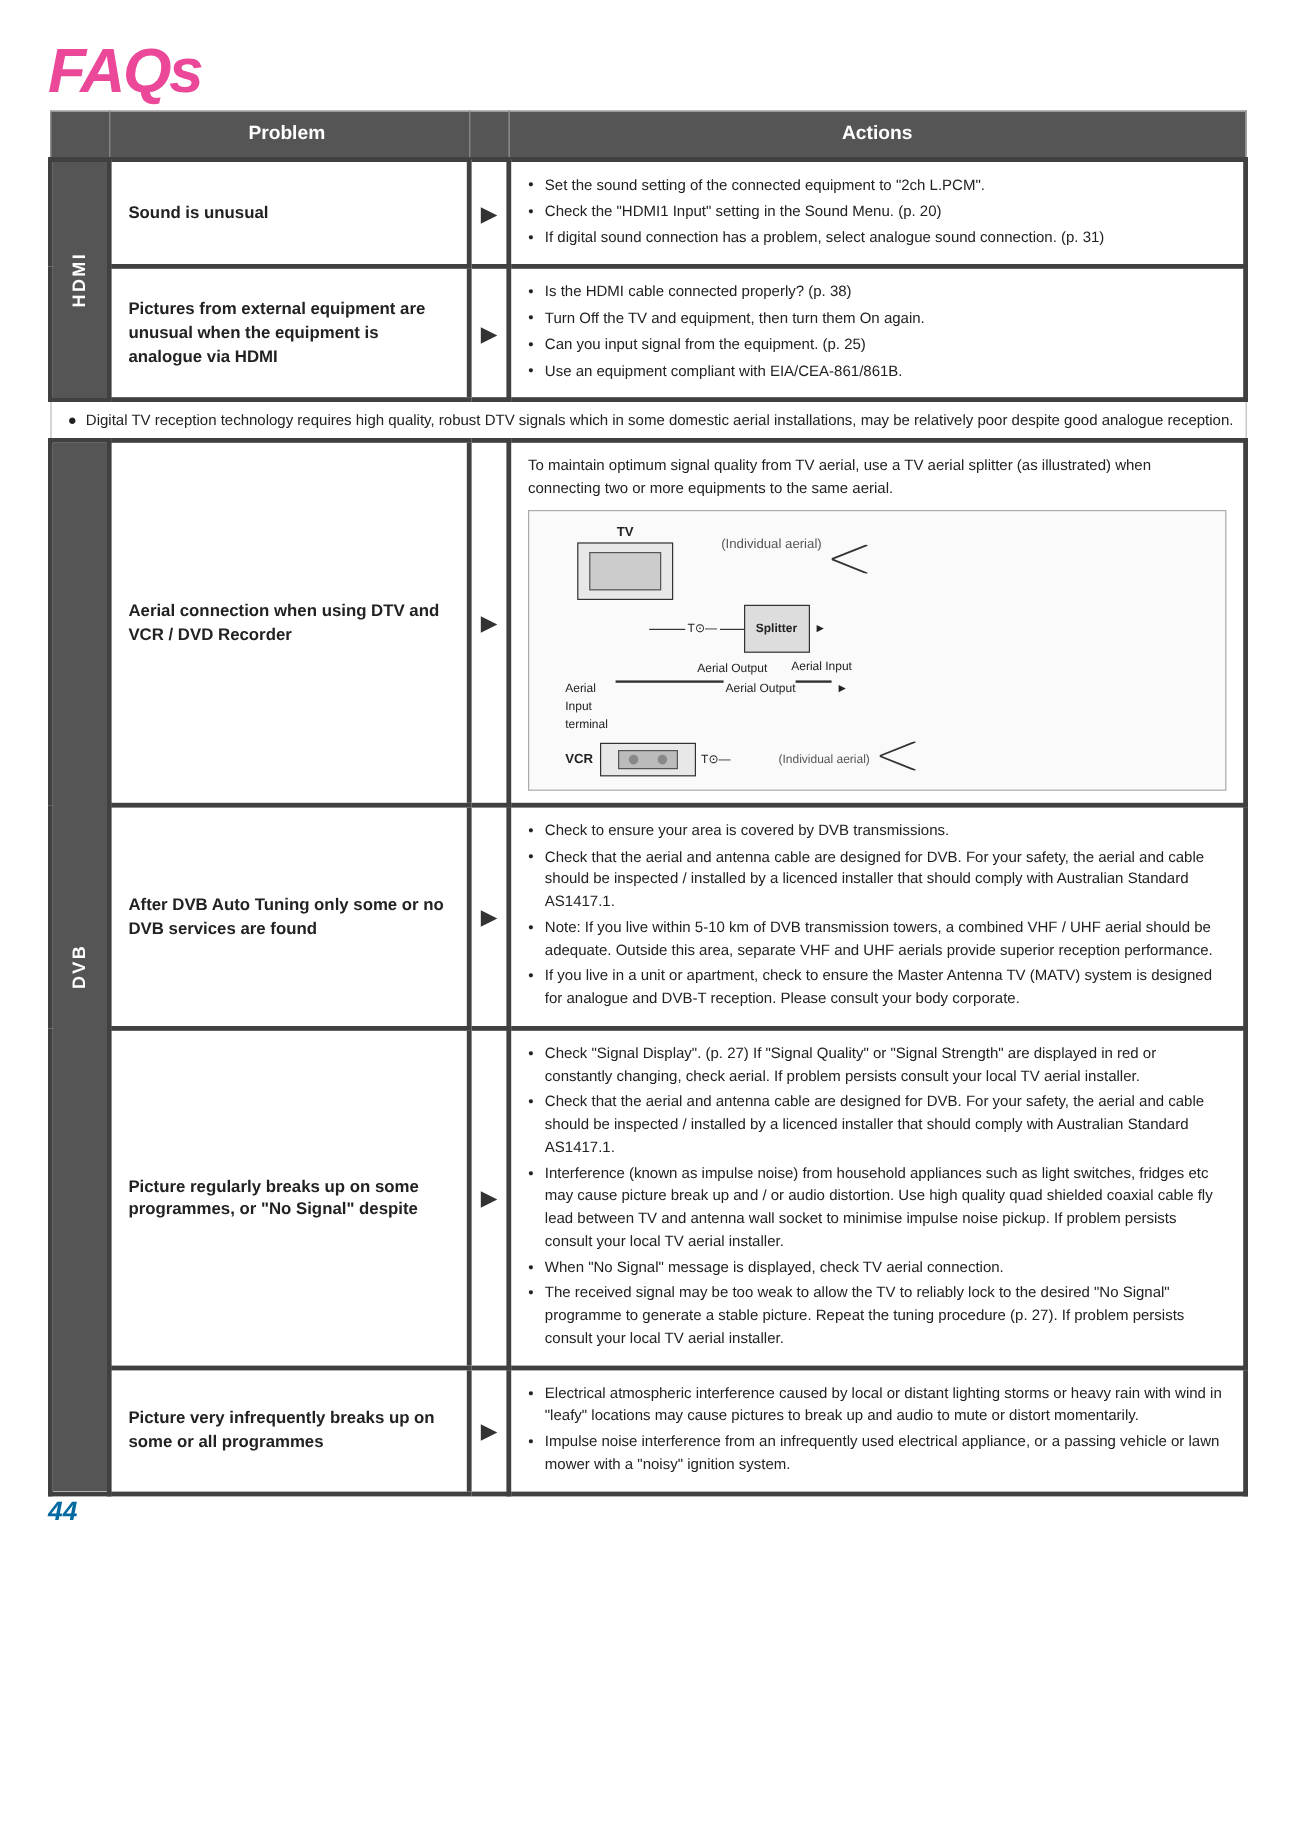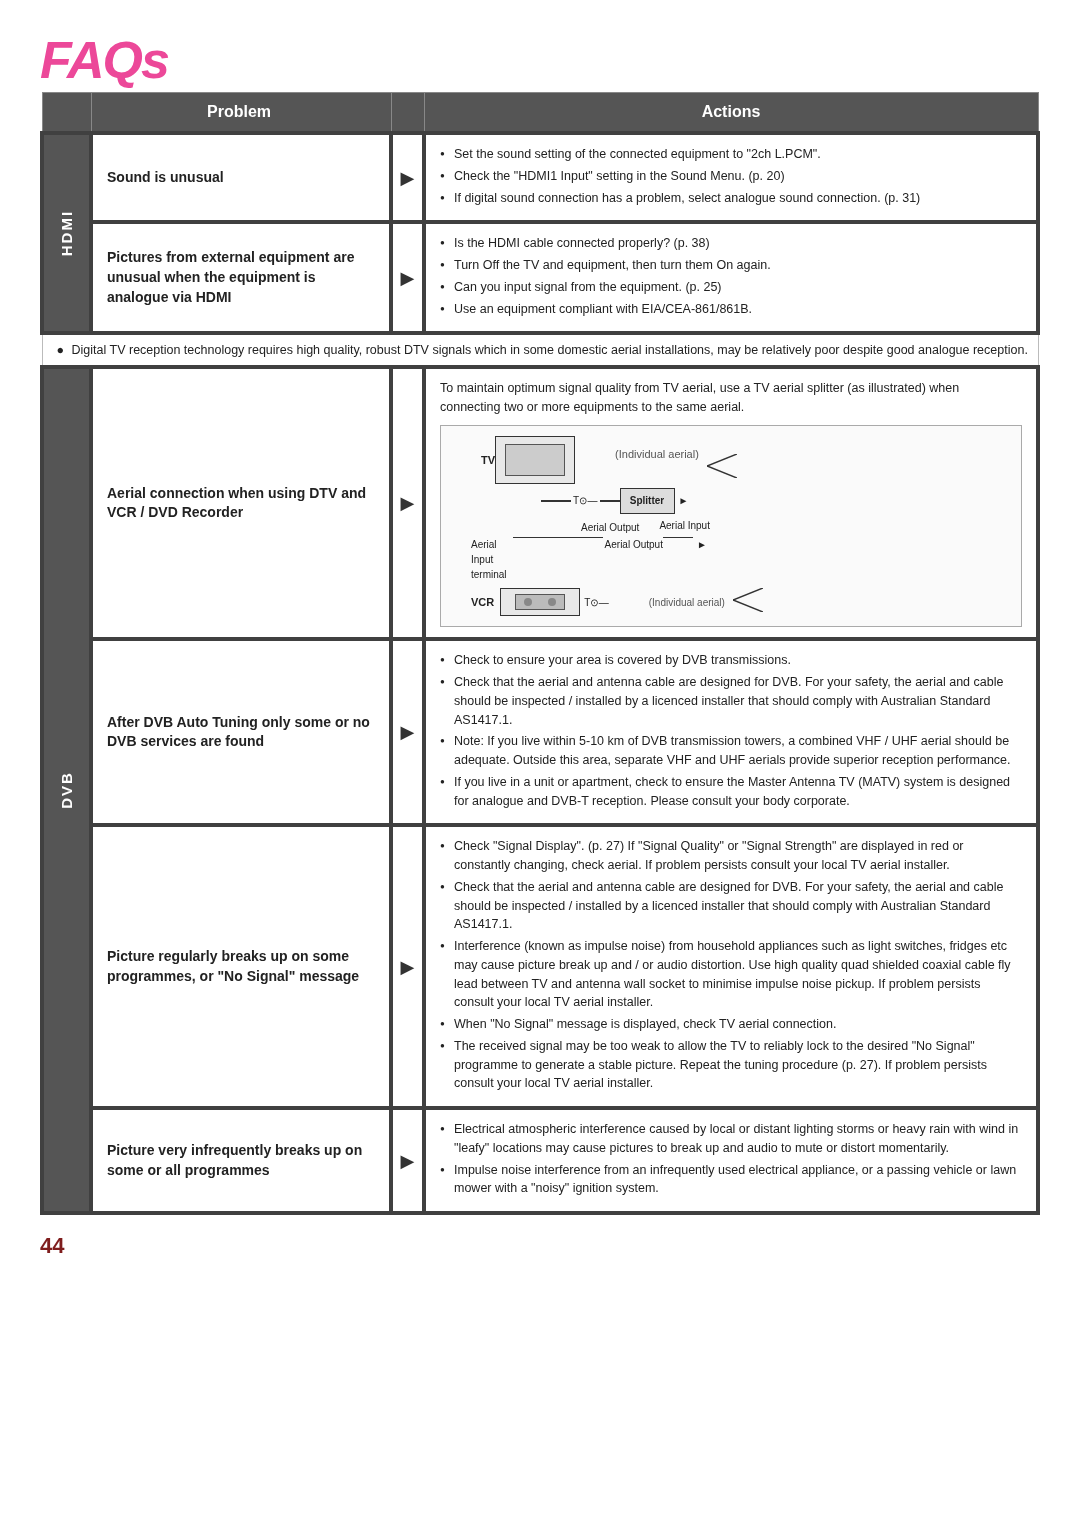--- a/index.html
+++ b/index.html
@@ -106,22 +106,22 @@
       border: 1px solid #aaa;
       padding: 10px;
       margin-top: 8px;
       font-size: 11px;
       position: relative;
       background: #fafafa;
     }
     .page-number {
       font-size: 22px;
       font-weight: bold;
-      margin-top: 18px;
-      color: #7f1d1d;
+      color: #0369a1;
+      font-style: italic;
     }
   </style>
 </head>
 <body>
 
 <div class="page-title">FAQs</div>
 
 <table class="main-table">
   <thead>
     <tr class="header-row">
@@ -168,39 +168,39 @@
     <tr class="data-row">
       <td class="section-label-cell" rowspan="4">DVB</td>
       <td class="problem-cell">Aerial connection when using DTV and VCR / DVD Recorder</td>
       <td class="arrow-cell">▶</td>
       <td class="action-cell">
         <p style="margin-bottom:8px;">To maintain optimum signal quality from TV aerial, use a TV aerial splitter (as illustrated) when connecting two or more equipments to the same aerial.</p>
 
         <div class="diagram-container">
           <div style="display:flex; flex-direction:column; font-size:11px;">
             <div style="display:flex; align-items:flex-start; margin-bottom:4px;">
-              <div style="display:flex; flex-direction:row; align-items:center; margin-left:30px;text-align:right;">
+              <div style="display:flex; flex-direction:column; align-items:center; margin-left:30px;text-align:right;">
                 <span style="font-weight:bold; font-size:11px;">TV</span>
                 <div style="border:1.5px solid #333; width:80px; height:48px; background:#e8e8e8; display:flex; align-items:center; justify-content:center;">
                   <div style="border:1.5px solid #555; width:60px; height:32px; background:#ccc;"></div>
                 </div>
               </div>
               <div style="margin-left:40px; margin-top:10px; font-size:11px; color:#555;">(Individual aerial)</div>
               <div style="margin-left:8px; margin-top:18px;">
                 <svg width="30" height="24" viewBox="0 0 30 24">
                     <line x1="0" y1="12" x2="30" y2="0" stroke="#333" stroke-width="1.5"></line>
                     <line x1="0" y1="12" x2="30" y2="24" stroke="#333" stroke-width="1.5"></line>
                   </svg>
               </div>
             </div>
             <div style="display:flex; align-items:center; margin-left:90px; margin-bottom:6px;">
               <div style="width:30px; height:1.5px; background:#333;"></div>
               <div style="font-size:10px; margin-left:2px; margin-right:2px;">T⊙—</div>
               <div style="width:20px; height:1.5px; background:#333;"></div>
-              <div style="border:1.5px solid #333; width:55px; height:26px; background:#ddd; display:flex; align-items:center; justify-content:center; font-size:10px; font-weight:bold;">Splitter</div>
+              <div style="border:1.5px solid #333; width:55px; height:40px; background:#ddd; display:flex; align-items:center; justify-content:center; font-size:10px; font-weight:bold;">Splitter</div>
               <div style="font-size:10px; margin-left:4px;">►</div>
             </div>
             <div style="display:flex; margin-left:130px; font-size:10px; margin-bottom:2px;">
               <span>Aerial Output</span>
               <span style="margin-left:20px; margin-top:-2px;">Aerial Input</span>
             </div>
             <div style="display:flex; align-items:flex-start; margin-left:20px; margin-bottom:6px;">
               <div style="font-size:10px; margin-right:2px;">Aerial<br>Input<br>terminal</div>
               <div style="width:90px; height:1.5px; background:#333; margin-left:4px;"></div>
               <div style="font-size:10px; margin-left:2px;">Aerial Output</div>
@@ -236,21 +236,21 @@
         <ul>
           <li>Check to ensure your area is covered by DVB transmissions.</li>
           <li>Check that the aerial and antenna cable are designed for DVB. For your safety, the aerial and cable should be inspected / installed by a licenced installer that should comply with Australian Standard AS1417.1.</li>
           <li>Note: If you live within 5-10 km of DVB transmission towers, a combined VHF / UHF aerial should be adequate. Outside this area, separate VHF and UHF aerials provide superior reception performance.</li>
           <li>If you live in a unit or apartment, check to ensure the Master Antenna TV (MATV) system is designed for analogue and DVB-T reception. Please consult your body corporate.</li>
         </ul>
       </td>
     </tr>
 
     <tr class="data-row">
-      <td class="problem-cell">Picture regularly breaks up on some programmes, or "No Signal" message</td>
+      <td class="problem-cell">Picture regularly breaks up on some programmes, or "No Signal" despite</td>
       <td class="arrow-cell">▶</td>
       <td class="action-cell">
         <ul>
           <li>Check "Signal Display". (p. 27) If "Signal Quality" or "Signal Strength" are displayed in red or constantly changing, check aerial. If problem persists consult your local TV aerial installer.</li>
           <li>Check that the aerial and antenna cable are designed for DVB. For your safety, the aerial and cable should be inspected / installed by a licenced installer that should comply with Australian Standard AS1417.1.</li>
           <li>Interference (known as impulse noise) from household appliances such as light switches, fridges etc may cause picture break up and / or audio distortion. Use high quality quad shielded coaxial cable fly lead between TV and antenna wall socket to minimise impulse noise pickup. If problem persists consult your local TV aerial installer.</li>
           <li>When "No Signal" message is displayed, check TV aerial connection.</li>
           <li>The received signal may be too weak to allow the TV to reliably lock to the desired "No Signal" programme to generate a stable picture. Repeat the tuning procedure (p. 27). If problem persists consult your local TV aerial installer.</li>
         </ul>
       </td>

